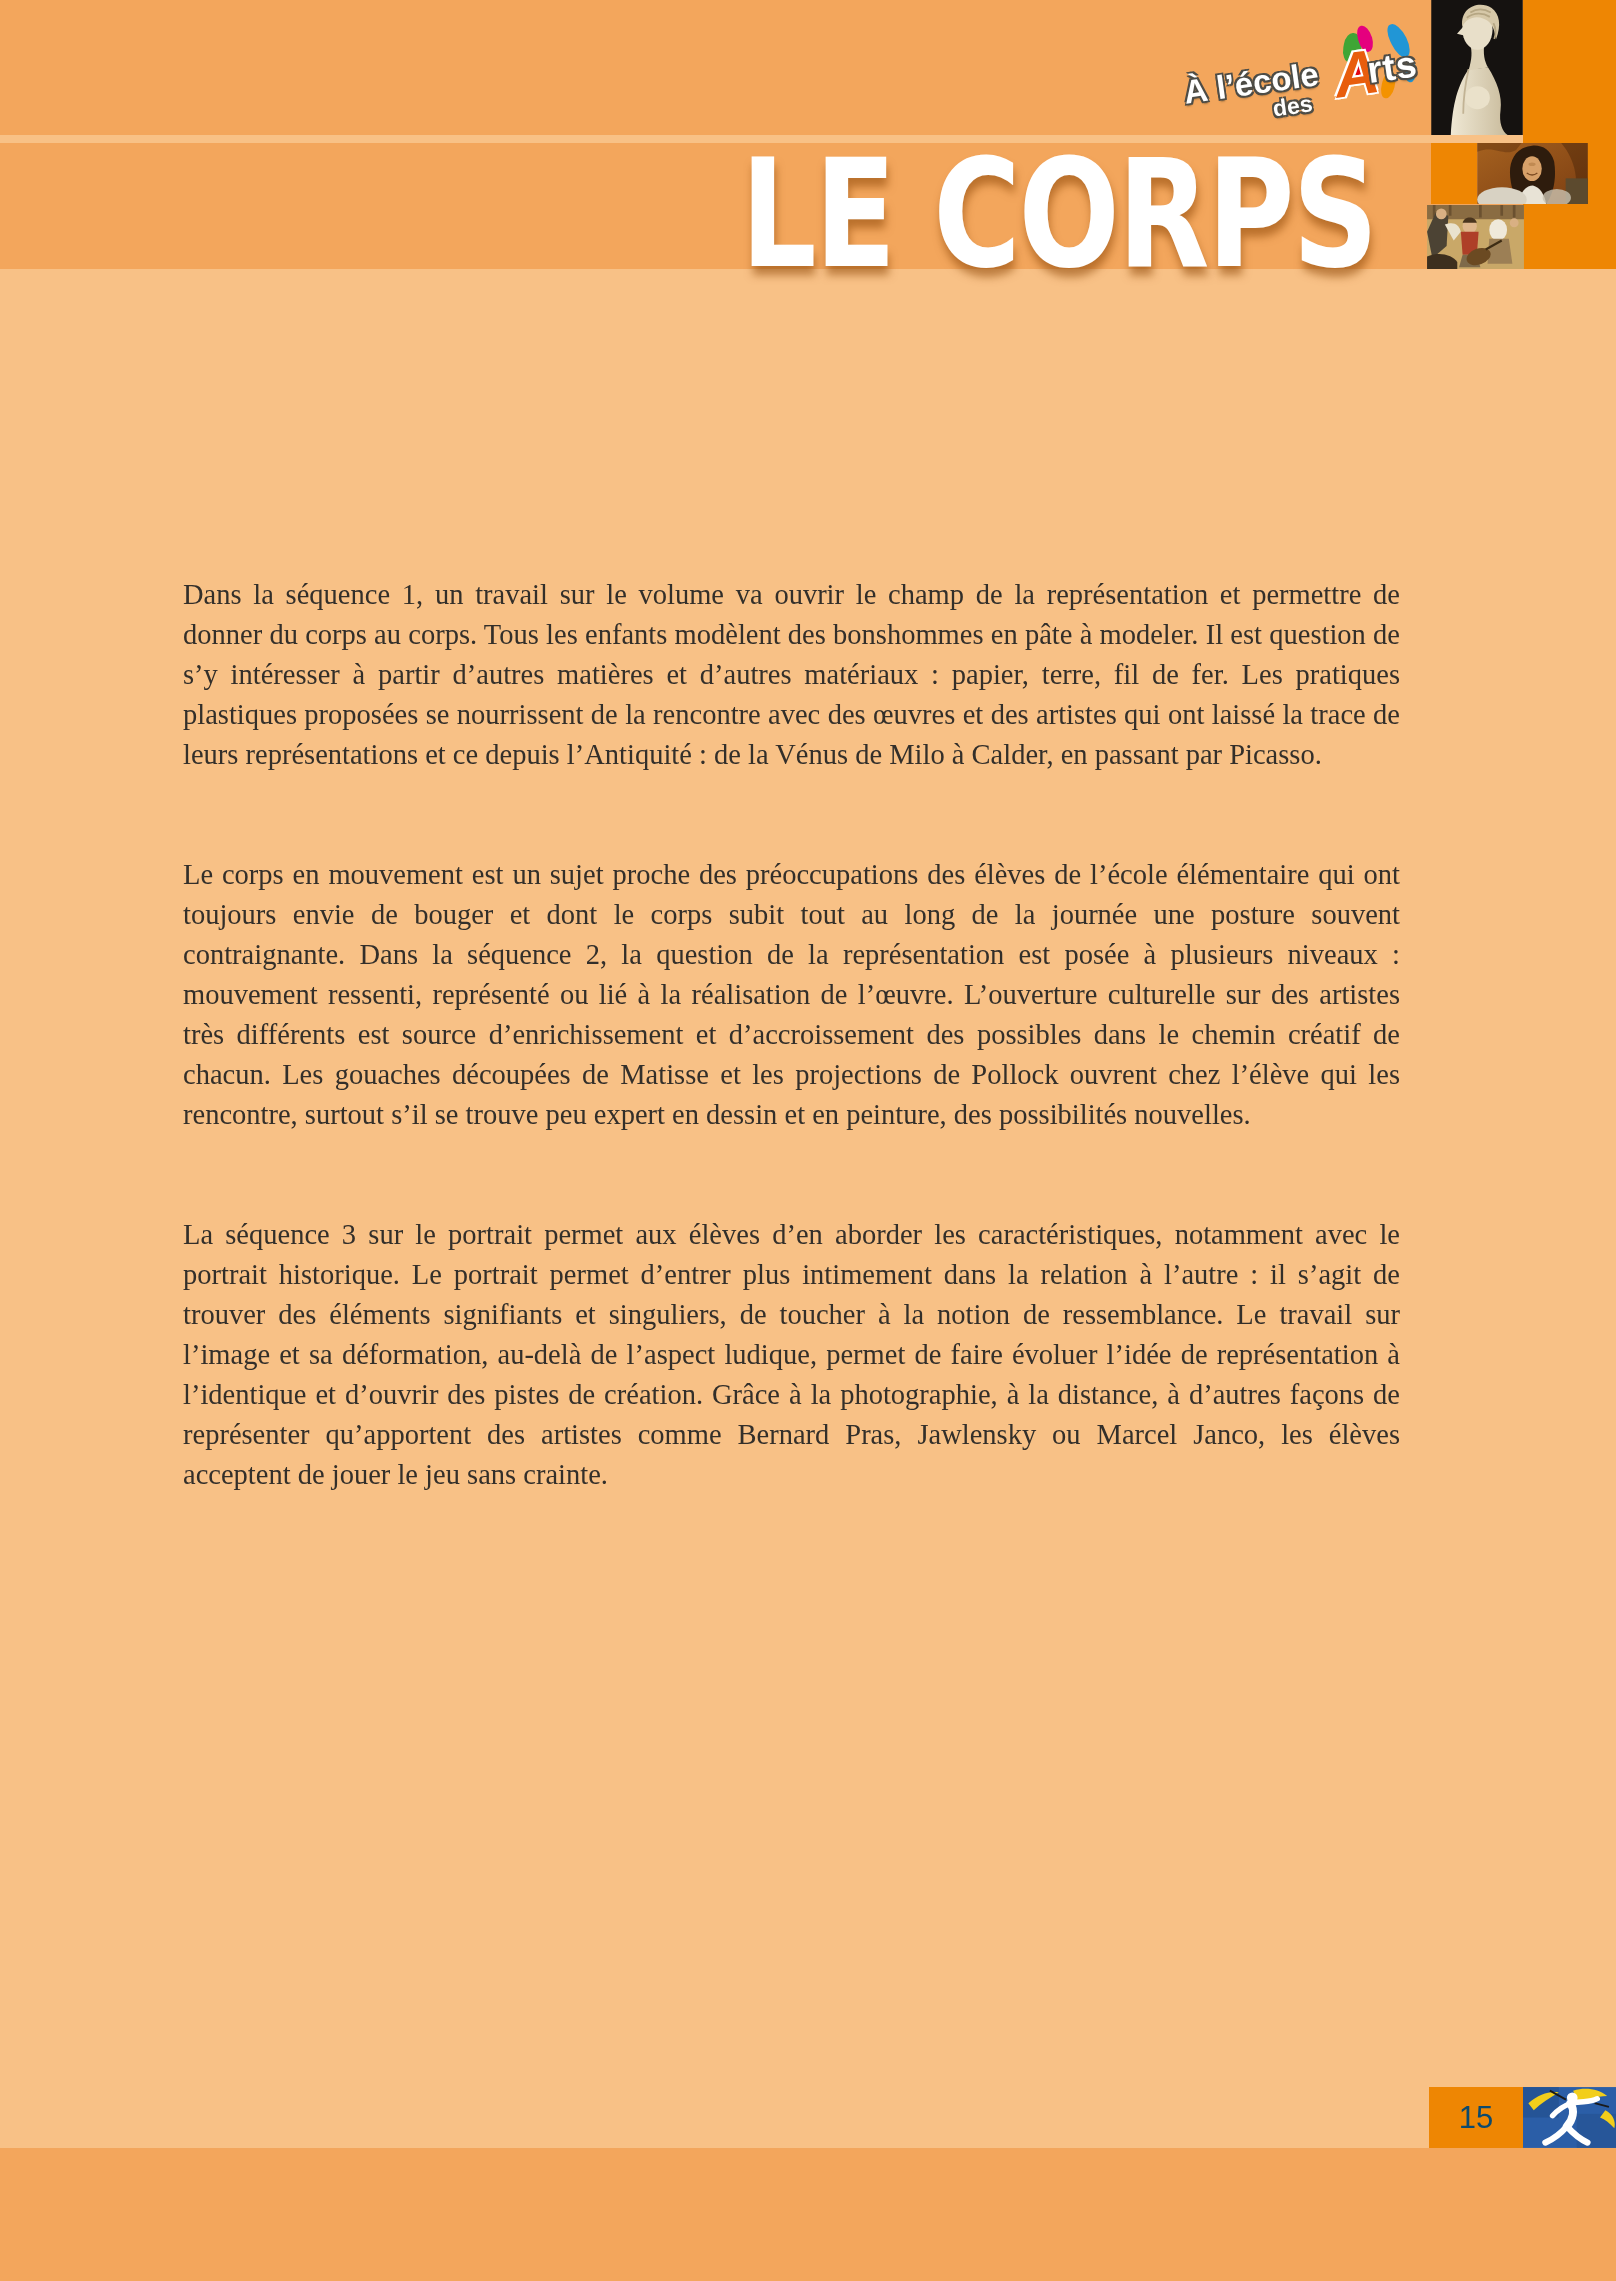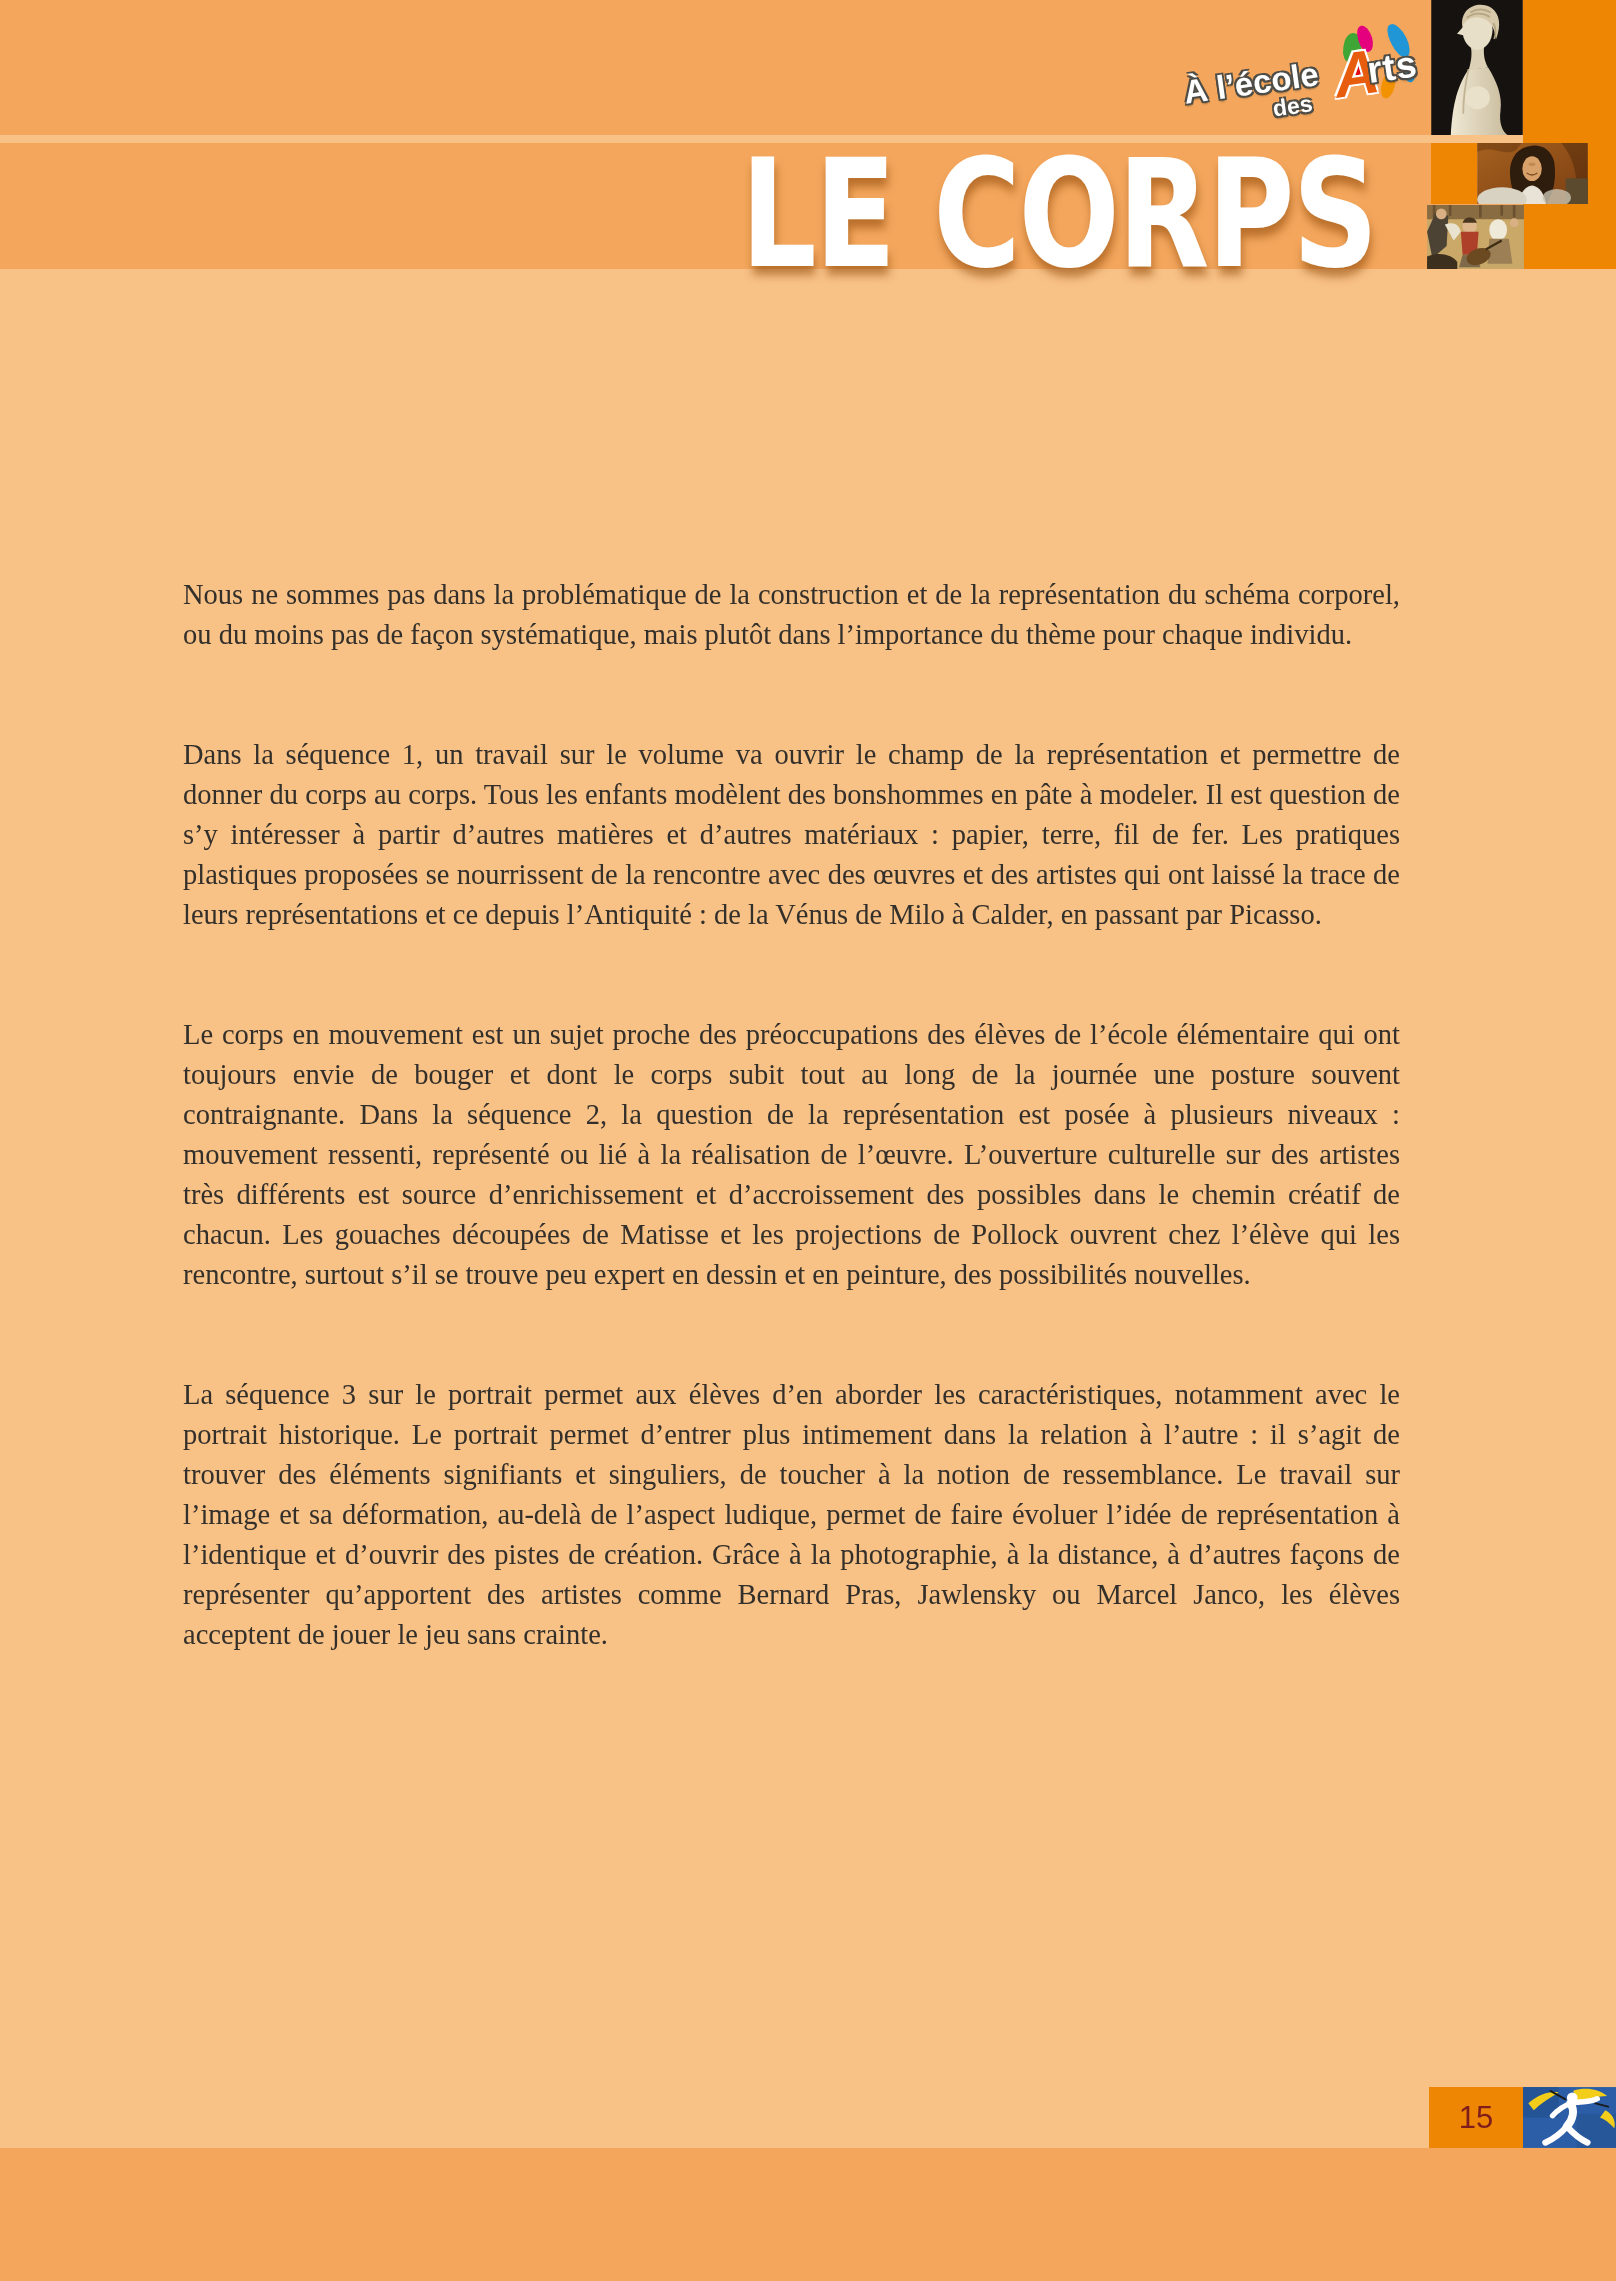--- a/index.html
+++ b/index.html
@@ -74,21 +74,21 @@
   .img-venus{left:1431px;top:0;width:92px;height:135px;}
   .img-louis{left:1477px;top:143px;width:111px;height:61px;}
   .img-brueghel{left:1427px;top:205px;width:97px;height:64px;}
   .blk svg{display:block;width:100%;height:100%;}
 
   
   .page-number-badge{
     position:absolute;left:1429px;top:2087px;width:94px;height:61px;
     background:#EE8603;display:flex;align-items:center;justify-content:center;
   }
-  .page-number{color:#7f1d1d;font-size:31px;font-family:"Liberation Sans",sans-serif;}
+  .page-number{color:#0c4a6e;font-size:31px;font-family:"Liberation Sans",sans-serif;}
   .img-matisse{left:1523px;top:2087px;width:94px;height:61px;}
 </style>
 </head>
 <body>
 
 <div class="page">
 
   <div class="band-header"></div>
   <div class="divider-strip"></div>
   <div class="band-title"></div>
@@ -171,21 +171,20 @@
       <ellipse cx="80" cy="28" rx="10" ry="12" fill="#EFE9DA"></ellipse>
       <path d="M70,38 L92,38 L96,66 L68,66 Z" fill="#9C7F55"></path>
       <ellipse cx="58" cy="58" rx="14" ry="9" fill="#6B4A22" transform="rotate(-20 58 58)"></ellipse>
       <line x1="66" y1="50" x2="84" y2="40" stroke="#3D2C14" stroke-width="2.5"></line>
       <path d="M0,58 C14,52 28,56 34,64 L34,72 L0,72 Z" fill="#3D2F1E"></path>
       <circle cx="98" cy="20" r="5" fill="#D9B083"></circle>
     </svg>
   </div>
 
   <div class="body-text">
-    <p>Nous ne sommes pas dans la problématique de la construction et de la représentation du schéma corporel, ou du moins pas de façon systématique, mais plutôt dans l’importance du thème pour chaque individu.</p>
     <p>Dans la séquence 1, un travail sur le volume va ouvrir le champ de la représentation et permettre de donner du corps au corps. Tous les enfants modèlent des bonshommes en pâte à modeler. Il est question de s’y intéresser à partir d’autres matières et d’autres matériaux : papier, terre, fil de fer. Les pratiques plastiques proposées se nourrissent de la rencontre avec des œuvres et des artistes qui ont laissé la trace de leurs représentations et ce depuis l’Antiquité : de la Vénus de Milo à Calder, en passant par Picasso.</p>
     <p>Le corps en mouvement est un sujet proche des préoccupations des élèves de l’école élémentaire qui ont toujours envie de bouger et dont le corps subit tout au long de la journée une posture souvent contraignante. Dans la séquence 2, la question de la représentation est posée à plusieurs niveaux : mouvement ressenti, représenté ou lié à la réalisation de l’œuvre. L’ouverture culturelle sur des artistes très différents est source d’enrichissement et d’accroissement des possibles dans le chemin créatif de chacun. Les gouaches découpées de Matisse et les projections de Pollock ouvrent chez l’élève qui les rencontre, surtout s’il se trouve peu expert en dessin et en peinture, des possibilités nouvelles.</p>
     <p>La séquence 3 sur le portrait permet aux élèves d’en aborder les caractéristiques, notamment avec le portrait historique. Le portrait permet d’entrer plus intimement dans la relation à l’autre : il s’agit de trouver des éléments signifiants et singuliers, de toucher à la notion de ressemblance. Le travail sur l’image et sa déformation, au-delà de l’aspect ludique, permet de faire évoluer l’idée de représentation à l’identique et d’ouvrir des pistes de création. Grâce à la photographie, à la distance, à d’autres façons de représenter qu’apportent des artistes comme Bernard Pras, Jawlensky ou Marcel Janco, les élèves acceptent de jouer le jeu sans crainte.</p>
   </div>
 
   <div class="page-number-badge">
     <span class="page-number">15</span>
   </div>
 
   <div class="blk img-matisse">

